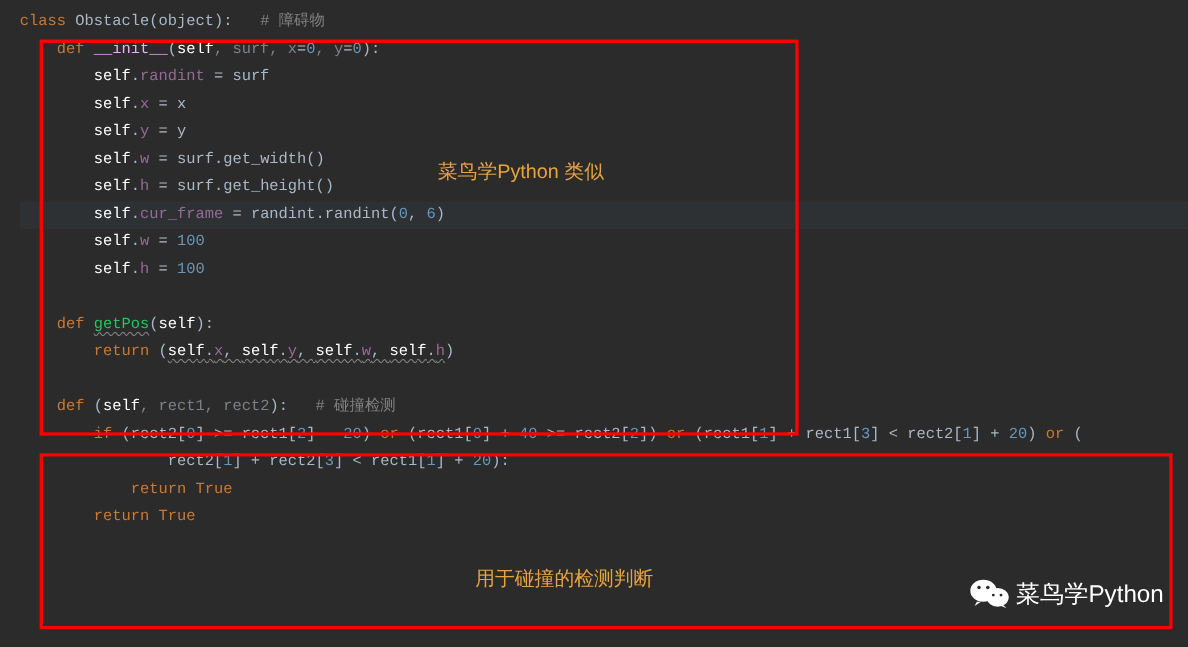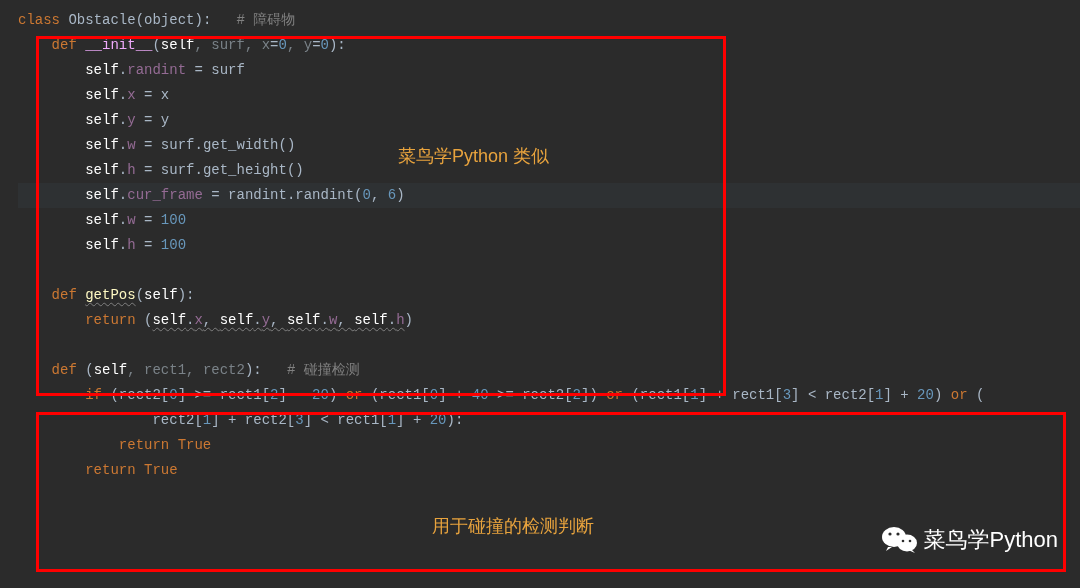--- a/index.html
+++ b/index.html
@@ -24,21 +24,21 @@
       position: relative;
       height: 25px;
       display: flex;
       align-items: center;
     }
     .line.highlighted {
       background: rgba(50, 55, 60, 0.5);
     }
     .kw { color: #cc7832; }
     .num { color: #6897bb; }
-    .fn { color: #fef9c3; }
+    .fn { color: #22c55e; }
     .fn-sp { color: #f0abfc; }
     .param { color: #7a8288; }
     .self { color: #ffffff; } 
     .attr { color: #946b94; }
     .comment { color: #808080; }
     .wavy { text-decoration: underline wavy #808080; text-decoration-thickness: 1px; text-underline-offset: 3px;}
     
     .red-box {
       position: absolute;
       border: 3px solid #ff0000;

